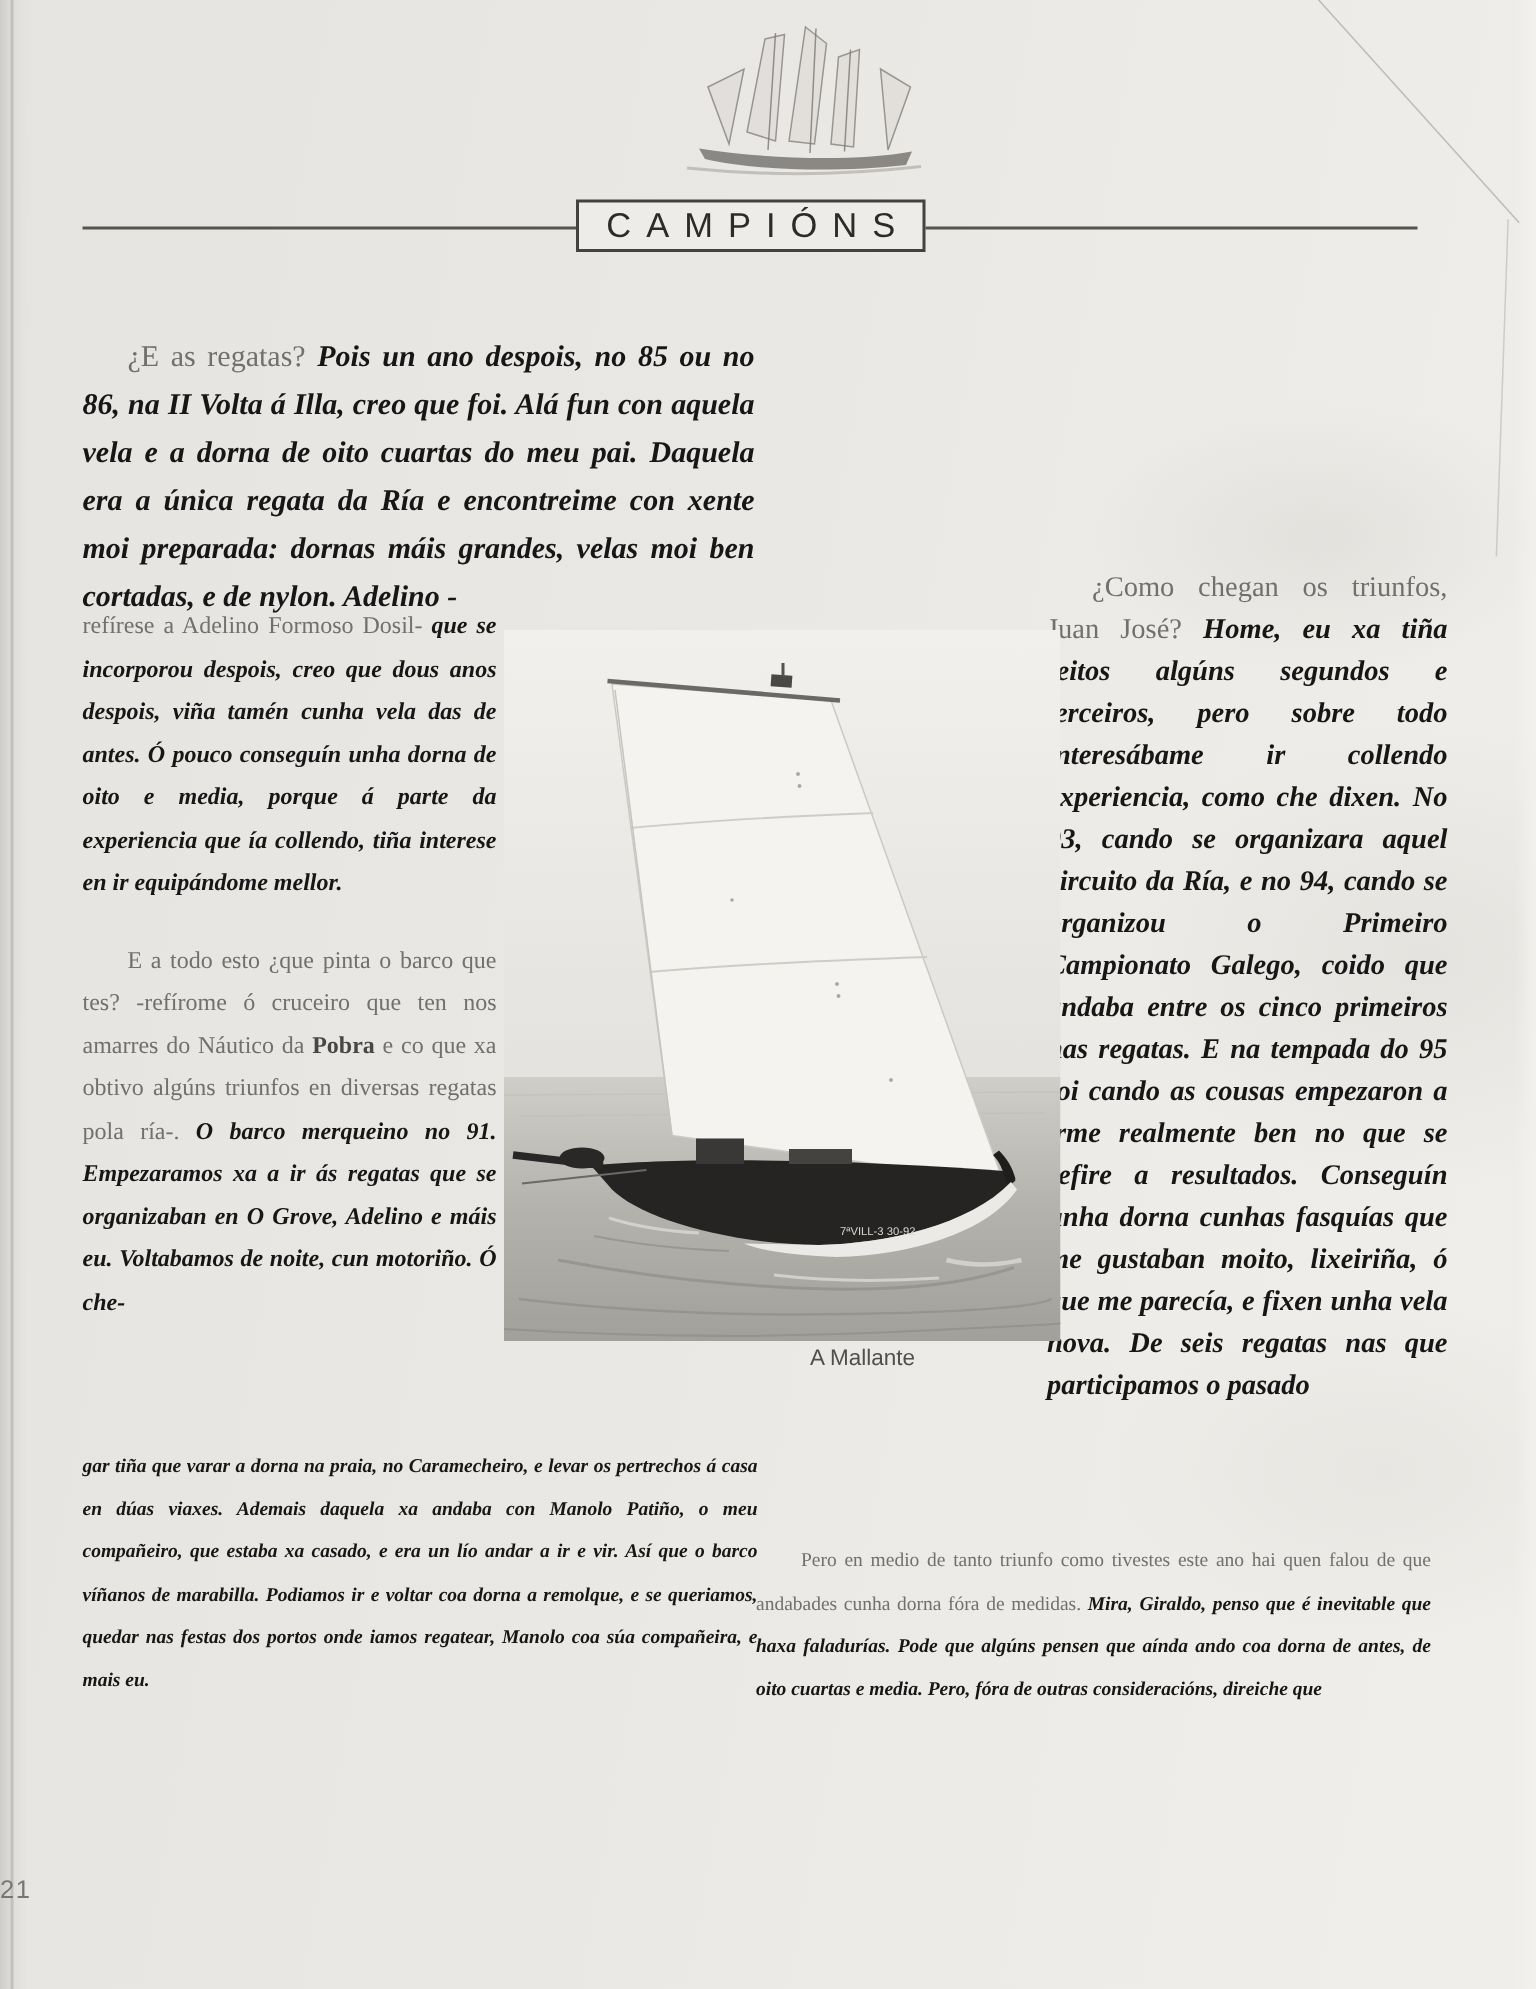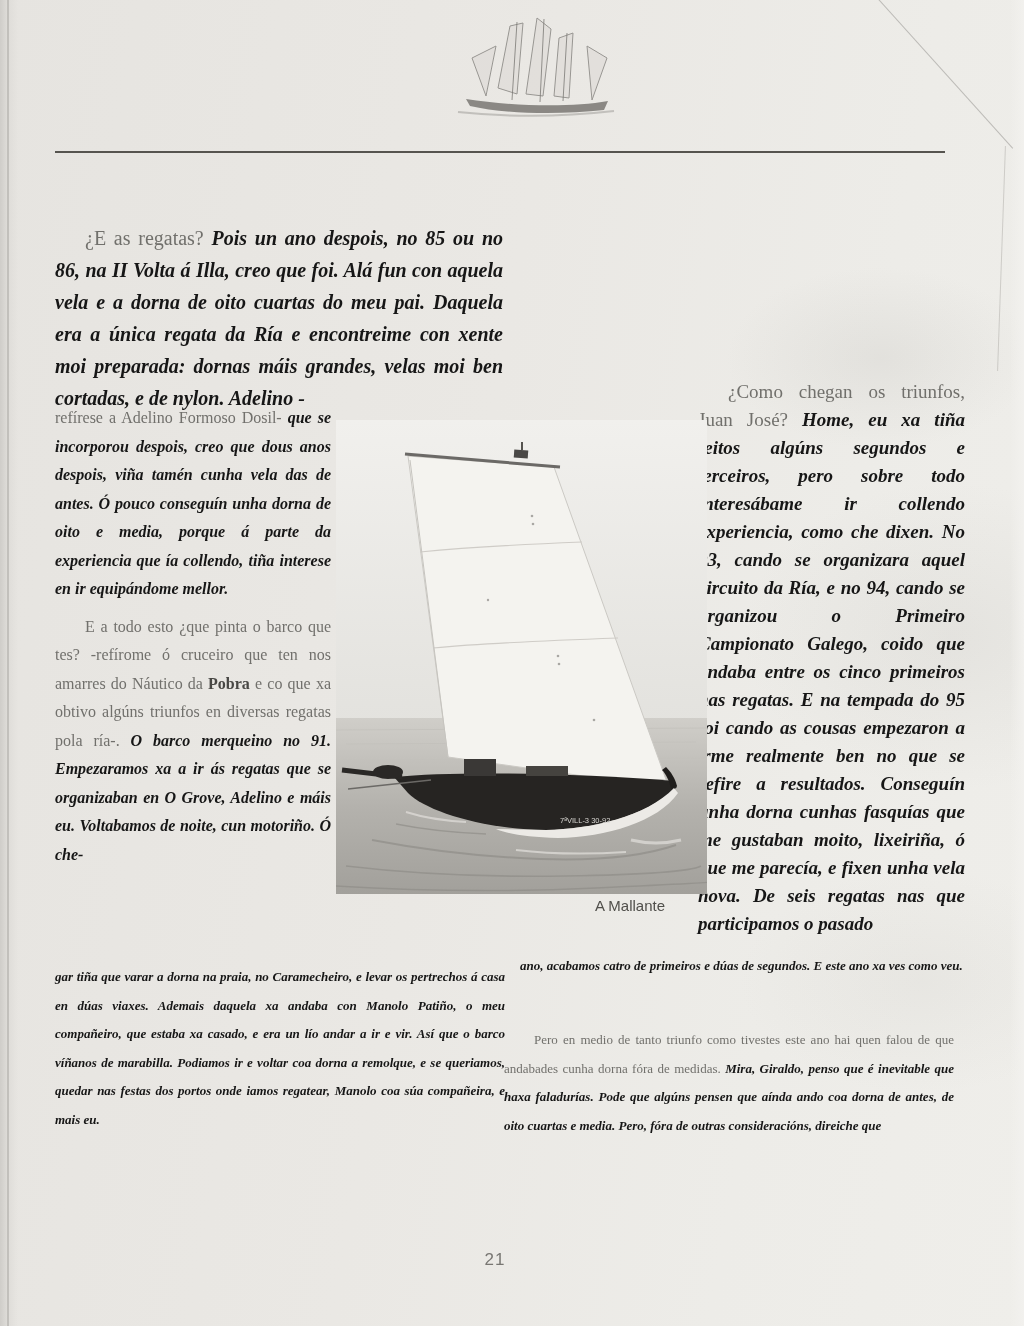--- a/index.html
+++ b/index.html
@@ -27,21 +27,21 @@
   .sketch { position:absolute; left:420px; top:14px; width:230px; height:116px; }
   .title-rule { position:absolute; left:55px; top:151px; width:890px; height:2px; background:#56544f; }
   .title-box { position:absolute; left:384px; top:133px; width:233px; height:35px;
     border:2px solid #44423f; background:#edece8; box-sizing:border-box;
     display:flex; align-items:center; justify-content:center; }
   .title-box span { font-size:23px; letter-spacing:10px; padding-left:10px; color:#2d2b29; }
 
   
   .para { position:absolute; text-align:justify; }
   .para p { margin:0;font-family:Liberation Serif, serif; }
-  .para p + p { margin-top:9px; }
+  .para p + p { margin-top:23px; }
   .indent { text-indent:30px; }
   .seg-q    { color:#71706c; font-weight:400; font-style:normal; }
   .seg-note { color:#71706c; font-weight:400; font-style:normal; }
   .seg-qb   { color:#484744; font-weight:700; font-style:normal; }
   .seg-a    { color:#161616; font-weight:700; font-style:italic; }
 
   .p-wide   { font-size:20px; line-height:32px; width:448px; }
   .p-wide-t { font-size:13px; line-height:28.5px; width:450px; }
   .p-narrow-l { font-size:16px; line-height:28.5px; width:276px; }
   .p-narrow-r { font-size:19px;  line-height:28px;   width:267px; }
@@ -51,23 +51,23 @@
   .pos-lc { left:55px;  top:963px; }
   .pos-r1 { left:520px; top:222px; }
   .pos-rn { left:698px; top:378px; }
   .pos-rc { left:520px; top:952px; }
   .pos-r3 { left:504px; top:1026px; }
 
   
   .photo { position:absolute; left:336px; top:420px; width:371px; height:474px; margin:0; }
   .photo svg { display:block; }
   .photo-caption { position:absolute; left:540px; top:897px; width:180px;
-    font-size:15px; color:#504f4b; text-align:center; }
+    font-size:15px; color:#504f4b; text-align:left; }
 
-  .page-number { position:absolute; left:0; top:1250px; width:990px; text-align:center;
+  .page-number { position:absolute; left:0; top:1250px; width:990px; text-align:left;
     font-size:17px; color:#787672; letter-spacing:1px; }
 </style>
 </head>
 <body>
 
 <div class="page">
 
   <div class="edge-left"></div>
   <div class="edge-left-line"></div>
   <div class="edge-right"></div>
@@ -85,42 +85,42 @@
     <g stroke="#7b7975" stroke-width="1" opacity="0.8">
       <line x1="97" y1="8" x2="92" y2="86"></line>
       <line x1="124" y1="5" x2="120" y2="88"></line>
       <line x1="147" y1="19" x2="143" y2="87"></line>
     </g>
     <path d="M46,85 C90,92 150,94 188,87 L184,96 C140,101 84,100 50,92 Z" fill="#6f6d69" fill-opacity="0.78"></path>
     <path d="M38,98 Q115,106 194,97" stroke="#9a9894" stroke-width="2" fill="none" opacity="0.5"></path>
   </svg>
 
   <div class="title-rule"></div>
+  <div class="title-box">
+    <span>CAMPIÓNS</span>
+  </div>
 
   <div class="para p-wide pos-l1">
     <p class="indent"><span class="seg-q">¿E as regatas? </span><span class="seg-a">Pois un ano despois, no 85 ou no 86, na II Volta á Illa, creo que foi. Alá fun con aquela vela e a dorna de oito cuartas do meu pai. Daquela era a única regata da Ría e encontreime con xente moi preparada: dornas máis grandes, velas moi ben cortadas, e de nylon. Adelino -</span></p>
   </div>
 
   <div class="para p-narrow-l pos-ln">
     <p><span class="seg-note">refírese a Adelino Formoso Dosil- </span><span class="seg-a">que se incorporou despois, creo que dous anos despois, viña tamén cunha vela das de antes. Ó pouco conseguín unha dorna de oito e media, porque á parte da experiencia que ía collendo, tiña interese en ir equipándome mellor.</span></p>
     <p class="indent"><span class="seg-q">E a todo esto ¿que pinta o barco que tes? -refírome ó cruceiro que ten nos amarres do Náutico da </span><span class="seg-qb">Pobra</span><span class="seg-q"> e co que xa obtivo algúns triunfos en diversas regatas pola ría-. </span><span class="seg-a">O barco merqueino no 91. Empezaramos xa a ir ás regatas que se organizaban en O Grove, Adelino e máis eu. Voltabamos de noite, cun motoriño. Ó che-</span></p>
   </div>
 
   <div class="para p-wide-t pos-lc">
     <p><span class="seg-a">gar tiña que varar a dorna na praia, no Caramecheiro, e levar os pertrechos á casa en dúas viaxes. Ademais daquela xa andaba con Manolo Patiño, o meu compañeiro, que estaba xa casado, e era un lío andar a ir e vir. Así que o barco víñanos de marabilla. Podiamos ir e voltar coa dorna a remolque, e se queriamos, quedar nas festas dos portos onde iamos regatear, Manolo coa súa compañeira, e mais eu.</span></p>
   </div>
 
 
   <div class="para p-narrow-r pos-rn">
     <p class="indent"><span class="seg-q">¿Como chegan os triunfos, Juan José? </span><span class="seg-a">Home, eu xa tiña feitos algúns segundos e terceiros, pero sobre todo interesábame ir collendo experiencia, como che dixen. No 93, cando se organizara aquel circuito da Ría, e no 94, cando se organizou o Primeiro Campionato Galego, coido que andaba entre os cinco primeiros nas regatas. E na tempada do 95 foi cando as cousas empezaron a irme realmente ben no que se refire a resultados. Conseguín unha dorna cunhas fasquías que me gustaban moito, lixeiriña, ó que me parecía, e fixen unha vela nova. De seis regatas nas que participamos o pasado</span></p>
   </div>
 
-  <div class="para p-wide-t pos-rc">
-    <p><span class="seg-a">ano, acabamos catro de primeiros e dúas de segundos. E este ano xa ves como veu.</span></p>
-  </div>
 
   <div class="para p-wide-t pos-r3">
     <p class="indent"><span class="seg-q">Pero en medio de tanto triunfo como tivestes este ano hai quen falou de que andabades cunha dorna fóra de medidas. </span><span class="seg-a">Mira, Giraldo, penso que é inevitable que haxa faladurías. Pode que algúns pensen que aínda ando coa dorna de antes, de oito cuartas e media. Pero, fóra de outras consideracións, direiche que</span></p>
   </div>
 
   <figure class="photo">
     <svg width="371" height="474" viewBox="0 0 371 474">
       <defs>
         <linearGradient id="sky" x1="0" y1="0" x2="0" y2="1">
           <stop offset="0" stop-color="#f1f0ed"></stop>

